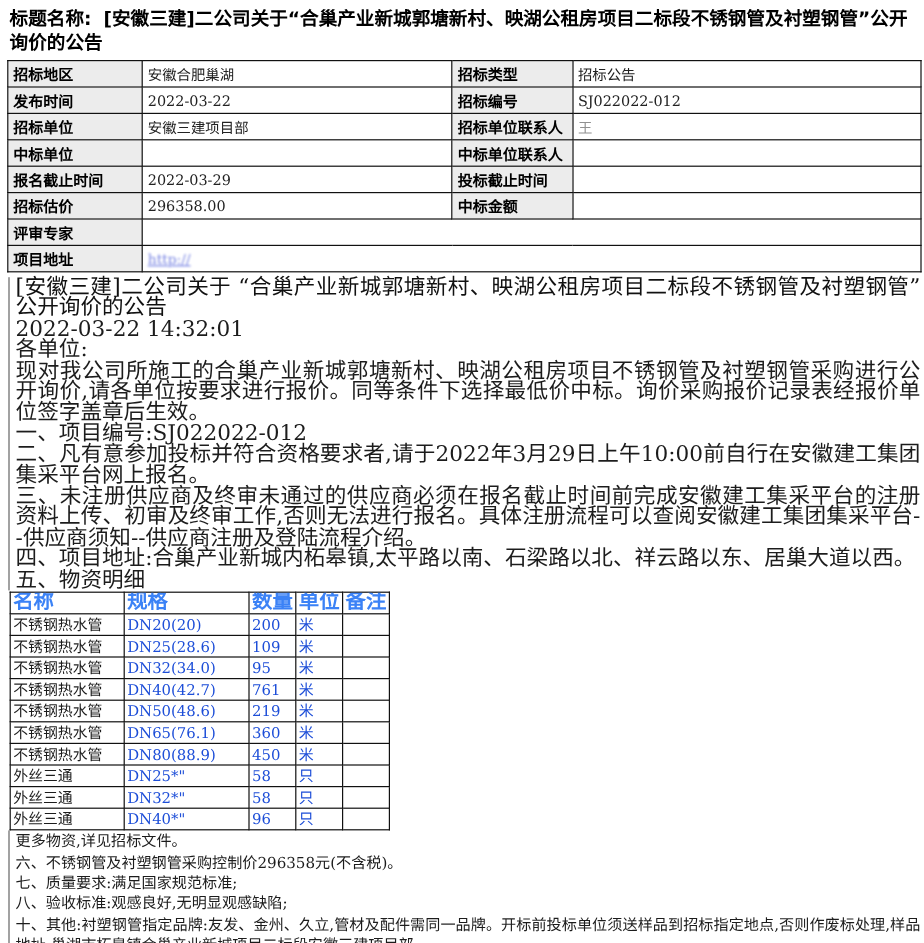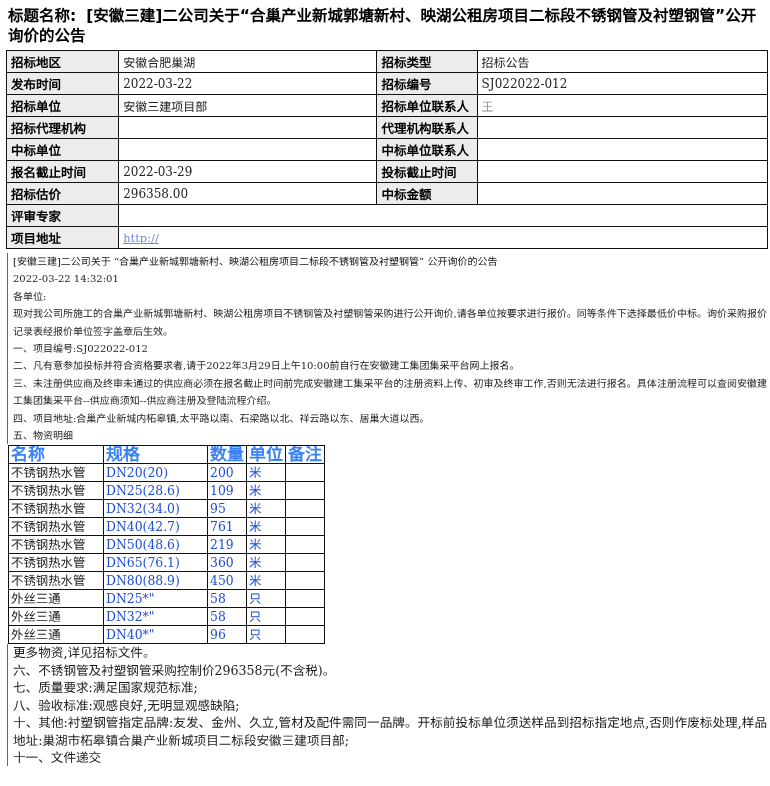--- a/index.html
+++ b/index.html
@@ -87,21 +87,21 @@
   }
 
   
   .body-block {
     margin: 4px 0 0 7px;
     width: 760px;
     border-left: 1px solid #666;
     padding-left: 5px;
     box-sizing: border-box;
     font-family: "DejaVu Serif", "Liberation Serif", serif;
-    font-size: 10px;
+    font-size: 18px;
     line-height: 17.4px;
     color: #1c1c1c;
   }
   .body-block p {
     margin: 0;
     padding: 0;
     text-align: justify;
   }
   .body-block p.headline {
     color: #111;
@@ -195,26 +195,20 @@
           <td class="lbl">招标编号</td>
           <td class="val">SJ022022-012</td>
         </tr>
         <tr>
           <td class="lbl">招标单位</td>
           <td class="val">安徽三建项目部</td>
           <td class="lbl">招标单位联系人</td>
           <td class="val"><span class="redacted-text">王</span></td>
         </tr>
         <tr>
-          <td class="lbl">招标代理机构</td>
-          <td class="val"></td>
-          <td class="lbl">代理机构联系人</td>
-          <td class="val"></td>
-        </tr>
-        <tr>
           <td class="lbl">中标单位</td>
           <td class="val"></td>
           <td class="lbl">中标单位联系人</td>
           <td class="val"></td>
         </tr>
         <tr>
           <td class="lbl">报名截止时间</td>
           <td class="val">2022-03-29</td>
           <td class="lbl">投标截止时间</td>
           <td class="val"></td>

